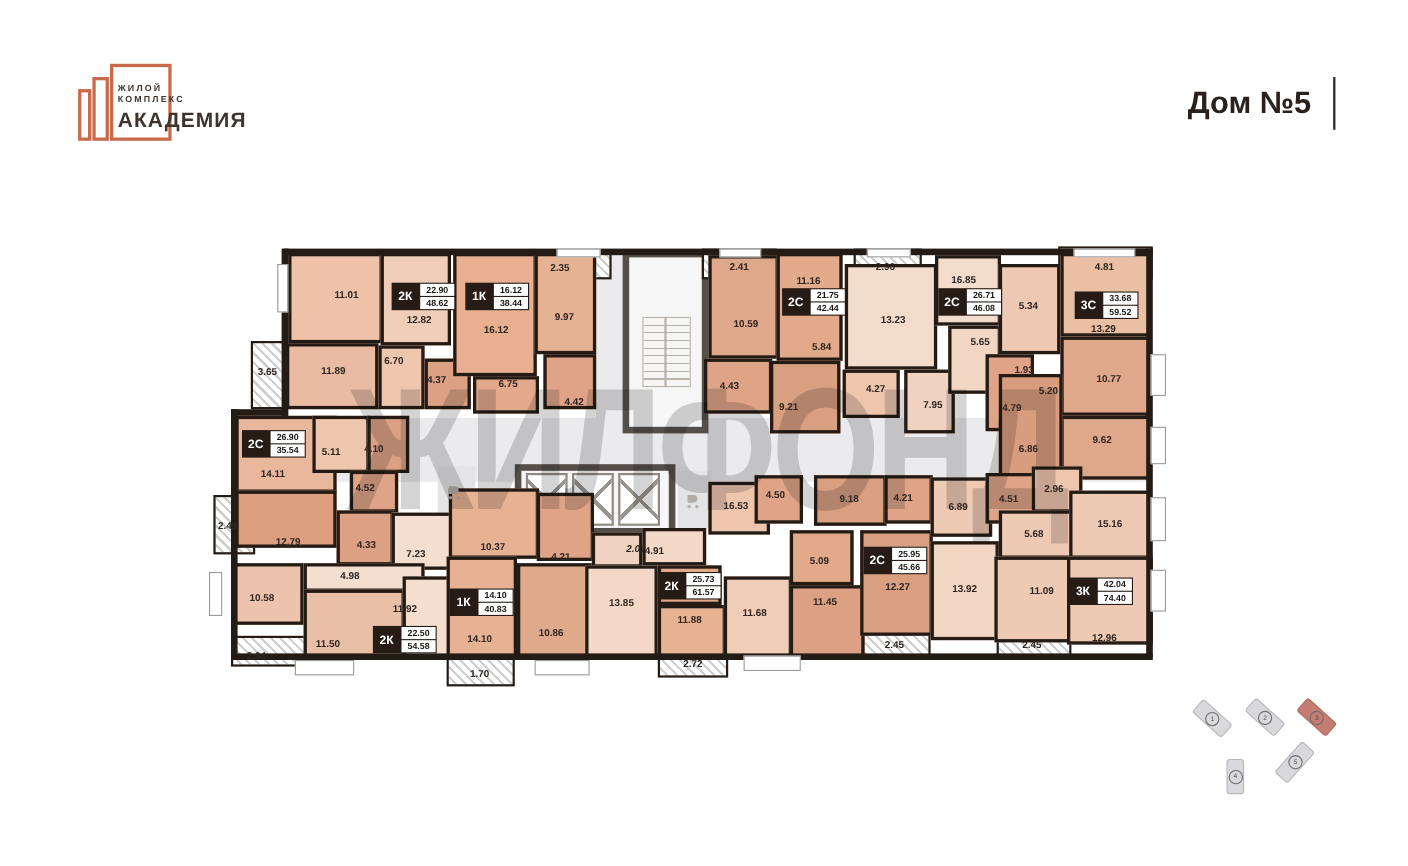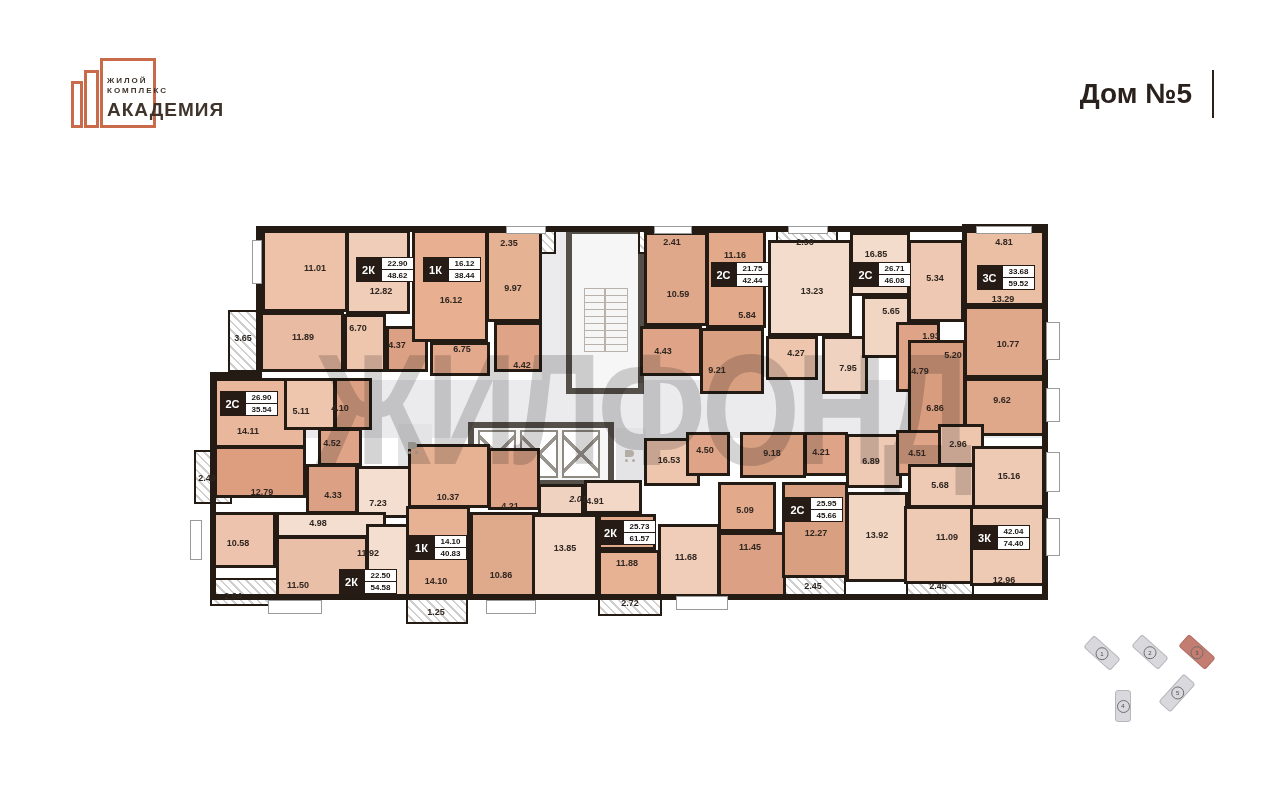--- a/index.html
+++ b/index.html
@@ -216,21 +216,21 @@
     <div class="rlabel" style="left: 378px; top: 503px;">7.23</div>
     <div class="rlabel" style="left: 318px; top: 523px;">4.98</div>
     <div class="rlabel" style="left: 238px; top: 543px;">10.58</div>
     <div class="rlabel" style="left: 368px; top: 553px;">11.92</div>
     <div class="rlabel" style="left: 298px; top: 585px;">11.50</div>
     <div class="rlabel" style="left: 233px; top: 596px;">2.64</div>
     <div class="rlabel" style="left: 448px; top: 497px;">10.37</div>
     <div class="rlabel" style="left: 510px; top: 506px;">4.21</div>
     <div class="rlabel" style="left: 436px; top: 581px;">14.10</div>
     <div class="rlabel" style="left: 501px; top: 575px;">10.86</div>
-    <div class="rlabel" style="left: 436px; top: 612px;">1.25</div>
+    <div class="rlabel" style="left: 436px; top: 612px;">1.70</div>
     <div class="rlabel" style="left: 578px; top: 499px; font-style: italic;">2.01</div>
     <div class="rlabel" style="left: 595px; top: 501px;">4.91</div>
     <div class="rlabel" style="left: 565px; top: 548px;">13.85</div>
     <div class="rlabel" style="left: 627px; top: 563px;">11.88</div>
     <div class="rlabel" style="left: 686px; top: 557px;">11.68</div>
     <div class="rlabel" style="left: 630px; top: 603px;">2.72</div>
     <div class="rlabel" style="left: 669px; top: 460px;">16.53</div>
     <div class="rlabel" style="left: 705px; top: 450px;">4.50</div>
     <div class="rlabel" style="left: 772px; top: 453px;">9.18</div>
     <div class="rlabel" style="left: 821px; top: 452px;">4.21</div>

